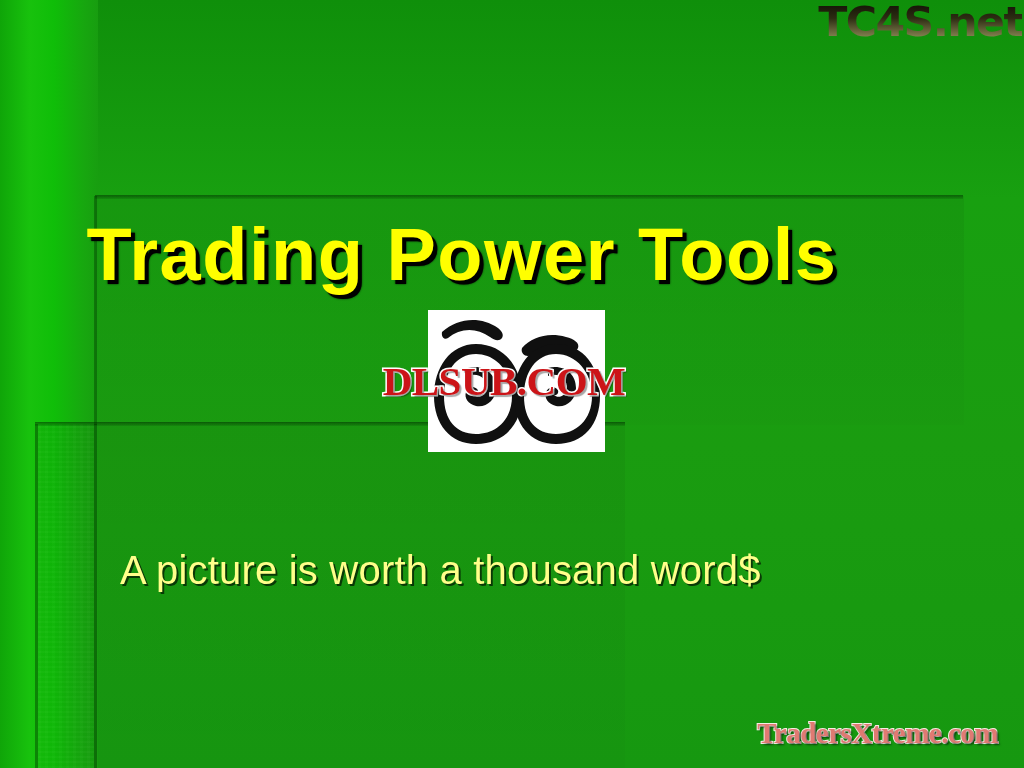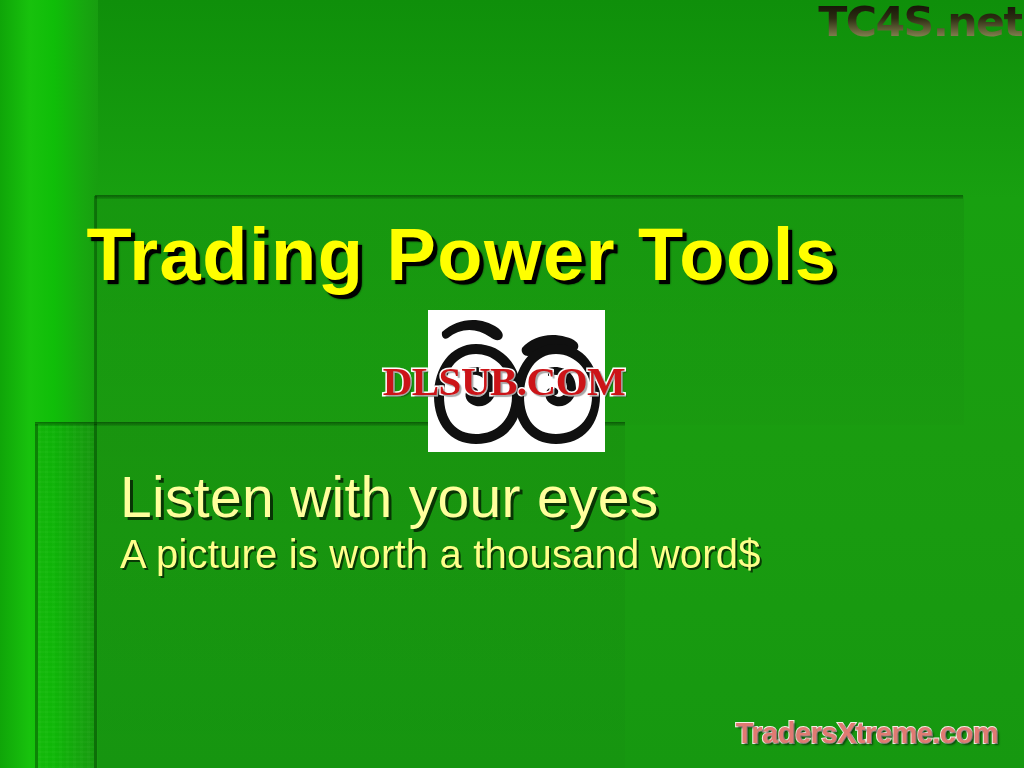--- a/index.html
+++ b/index.html
@@ -144,21 +144,21 @@
     left: 120px; top: 464px;
     font-size: 57px;
     font-weight: normal;
     color: #ffff9c;
     text-shadow: 3px 3px 0 rgba(0,0,0,.65);
     white-space: nowrap;
     letter-spacing: .3px;
   }
   #sub {
     position: absolute;
-    left: 120px; top: 532px;
+    left: 120px; top: 548px;
     font-size: 40px;
     font-weight: normal;
     color: #ffff8a;
     text-shadow: 2px 2px 0 rgba(0,0,0,.62);
     white-space: nowrap;
     letter-spacing: .2px;
   }
 
   
   #wm-top {
@@ -174,21 +174,21 @@
     background-clip: text;
     -webkit-text-fill-color: transparent;
     text-shadow: none;
     white-space: nowrap;
     transform: scaleX(1.04);
     transform-origin: right top;
   }
   #wm-bottom {
     position: absolute;
     right: 26px; bottom: 18px;
-    font-family: Liberation Sans, sans-serif;
+    font-family: Liberation Serif, serif;
     font-weight: bold;
     font-size: 29px;
     letter-spacing: -0.5px;
     color: #e07a72;
     -webkit-text-stroke: 2px #f5eee6;
     paint-order: stroke fill;
     text-shadow: 2px 2px 2px rgba(0,0,0,.55);
     white-space: nowrap;
   }
 </style>
@@ -231,21 +231,20 @@
 
       <path d="M120 58 C136 54 148 64 148 78 C148 90 138 98 128 96 C120 94 116 88 118 82 C120 77 126 76 129 79
                C132 82 129 86 126 85 C130 89 138 86 139 79 C140 69 130 62 120 66 Z" fill="#101010"></path>
     </svg>
   </div>
 
   <div id="dlsub-stamp">
     <span class="outer">DLSUB.COM</span>
   </div>
 
-  <div id="lead">Listen with your eyes</div>
 
   <div id="sub">A picture is worth a thousand word$</div>
 
   <div id="wm-top">TC4S.net</div>
 
   <div id="wm-bottom">TradersXtreme.com</div>
 
 </div>
 
 </body></html>

